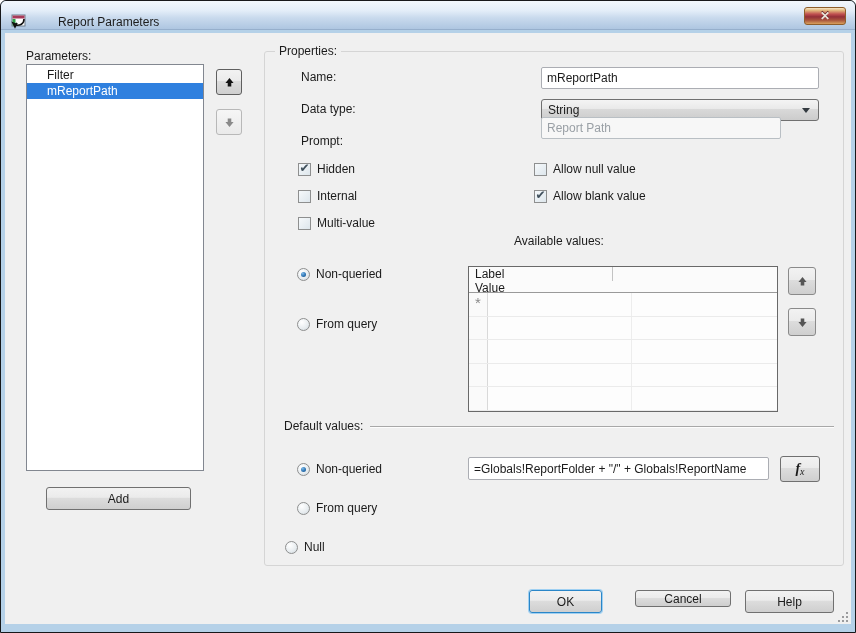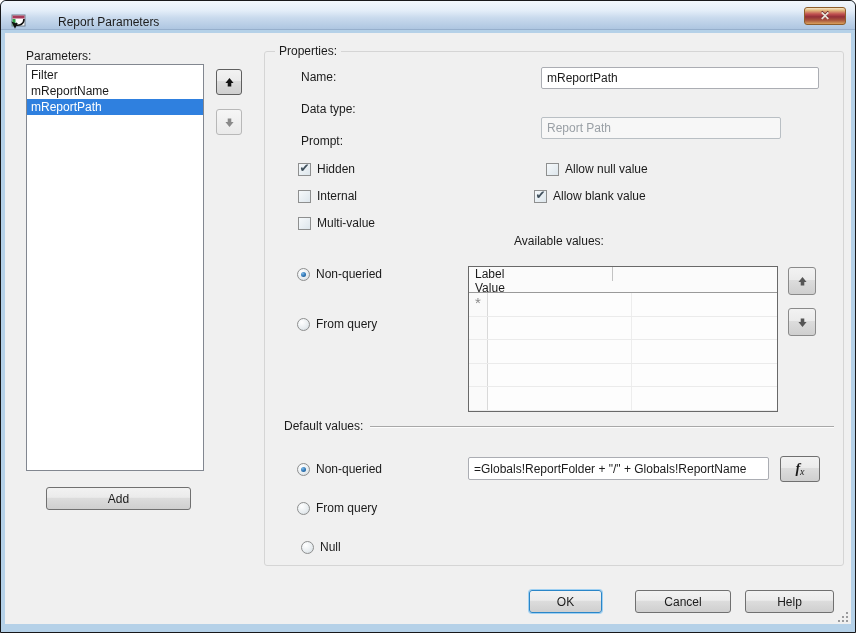--- a/index.html
+++ b/index.html
@@ -33,21 +33,21 @@
     background:#f0f0f0;
   }
   .abs { position:absolute; }
   .label { color:#1b1b1b; white-space:nowrap; }
   
   #param-list {
     left:21px; top:31px; width:178px; height:407px;
     background:#fff; border:1px solid #828790;
     padding-top:2px; overflow:hidden;
   }
-  .list-item { height:16px; line-height:16px; padding:0 4px; color:#1b1b1b; }
+  .list-item { height:16px; line-height:16px; padding:0 20px; color:#1b1b1b; }
   .list-item.selected { background:#2f80df; color:#fff; }
   
   .btn {
     background:linear-gradient(180deg,#f2f2f2 0%,#ebebeb 45%,#dddddd 46%,#cfcfcf 100%);
     border:1px solid #707070; border-radius:3px;
     display:flex; align-items:center; justify-content:center;
     font-family:"Liberation Sans", sans-serif; font-size:12px; color:#1b1b1b; cursor:default;
   }
   .btn.default-focus { border:1px solid #2a86c8; box-shadow:0 0 0 1px #9fd0f2; }
   .btn.disabled { border:1px solid #b8b8b8; background:linear-gradient(180deg,#f6f6f6,#eaeaea); }
@@ -130,21 +130,20 @@
       <span>✕</span>
     </div>
   </div>
 
   <div id="content">
 
     <span class="abs label" style="left:21px; top:16px;">Parameters:</span>
 
     <div class="abs" id="param-list">
       <div class="list-item">Filter</div>
-      <div class="list-item">mReportName</div>
       <div class="list-item selected">mReportPath</div>
     </div>
 
     <div class="abs btn" style="left:211px; top:36px; width:26px; height:26px; border-color:#5f5f5f;">
       <svg class="arrow-svg" viewBox="0 0 16 16">
           <path d="M8 2.5 L13 8.5 H10.2 V13 H5.8 V8.5 H3 Z" fill="#141414"></path>
         </svg>
     </div>
     <div class="abs btn disabled" style="left:211px; top:76px; width:26px; height:26px;">
       <svg class="arrow-svg" viewBox="0 0 16 16">
@@ -157,20 +156,24 @@
     </div>
 
     <div class="abs groupbox" style="left:259px; top:18px; width:580px; height:515px;">
       <span class="group-label label">Properties:</span>
     </div>
 
     <span class="abs label" style="left:296px; top:37px;">Name:</span>
     <input class="abs txt" style="left: 536px; top: 34px; width: 278px; height: 22px;" value="mReportPath">
 
     <span class="abs label" style="left:296px; top:69px;">Data type:</span>
+    <div class="abs combo" style="left:536px; top:66px; width:278px; height:22px;">
+      <span class="combo-text">String</span>
+      <span class="combo-arrow"></span>
+    </div>
 
     <span class="abs label" style="left:296px; top:101px;">Prompt:</span>
     <input class="abs txt disabled" style="left: 536px; top: 84px; width: 240px; height: 22px;" value="Report Path">
 
     <div class="abs check-row" style="left:293px; top:129px;">
       <span class="cb">
           <span class="mark">✔</span>
         </span>
       <span class="cb-label">Hidden</span>
     </div>
@@ -179,21 +182,21 @@
           <span class="mark"></span>
         </span>
       <span class="cb-label">Internal</span>
     </div>
     <div class="abs check-row" style="left:293px; top:183px;">
       <span class="cb">
           <span class="mark"></span>
         </span>
       <span class="cb-label">Multi-value</span>
     </div>
-    <div class="abs check-row" style="left:529px; top:129px;margin-left:12px;">
+    <div class="abs check-row" style="left:529px; top:129px;">
       <span class="cb">
           <span class="mark"></span>
         </span>
       <span class="cb-label">Allow null value</span>
     </div>
     <div class="abs check-row" style="left:529px; top:156px;">
       <span class="cb">
           <span class="mark">✔</span>
         </span>
       <span class="cb-label">Allow blank value</span>
@@ -269,29 +272,29 @@
       <span class="radio-label">Non-queried</span>
     </div>
     <input class="abs txt" style="left: 463px; top: 424px; width: 301px; height: 23px;" value="=Globals!ReportFolder + &quot;/&quot; + Globals!ReportName">
     <div class="abs btn" style="left:775px; top:423px; width:40px; height:26px;">
       <span><span class="fx-f">f</span><span class="fx-x">x</span></span>
     </div>
     <div class="abs radio-row" style="left:292px; top:468px;">
       <span class="radio"></span>
       <span class="radio-label">From query</span>
     </div>
-    <div class="abs radio-row" style="left:296px; top:507px;">
+    <div class="abs radio-row" style="left:280px; top:507px;">
       <span class="radio"></span>
       <span class="radio-label">Null</span>
     </div>
 
     <div class="abs btn default-focus" style="left:524px; top:557px; width:73px; height:23px;">
       <span>OK</span>
     </div>
-    <div class="abs btn" style="left:630px; top:557px; width:96px; height:23px;">
+    <div class="abs btn" style="left:630px; top:557px; width:96px; height:17px;">
       <span>Cancel</span>
     </div>
     <div class="abs btn" style="left:740px; top:557px; width:89px; height:23px;">
       <span>Help</span>
     </div>
 
     <svg id="grip" viewBox="0 0 12 12">
       <rect x="9" y="9" width="2" height="2" fill="#9a9b9d"></rect>
         <rect x="9" y="5" width="2" height="2" fill="#9a9b9d"></rect>
         <rect x="9" y="1" width="2" height="2" fill="#9a9b9d"></rect>

